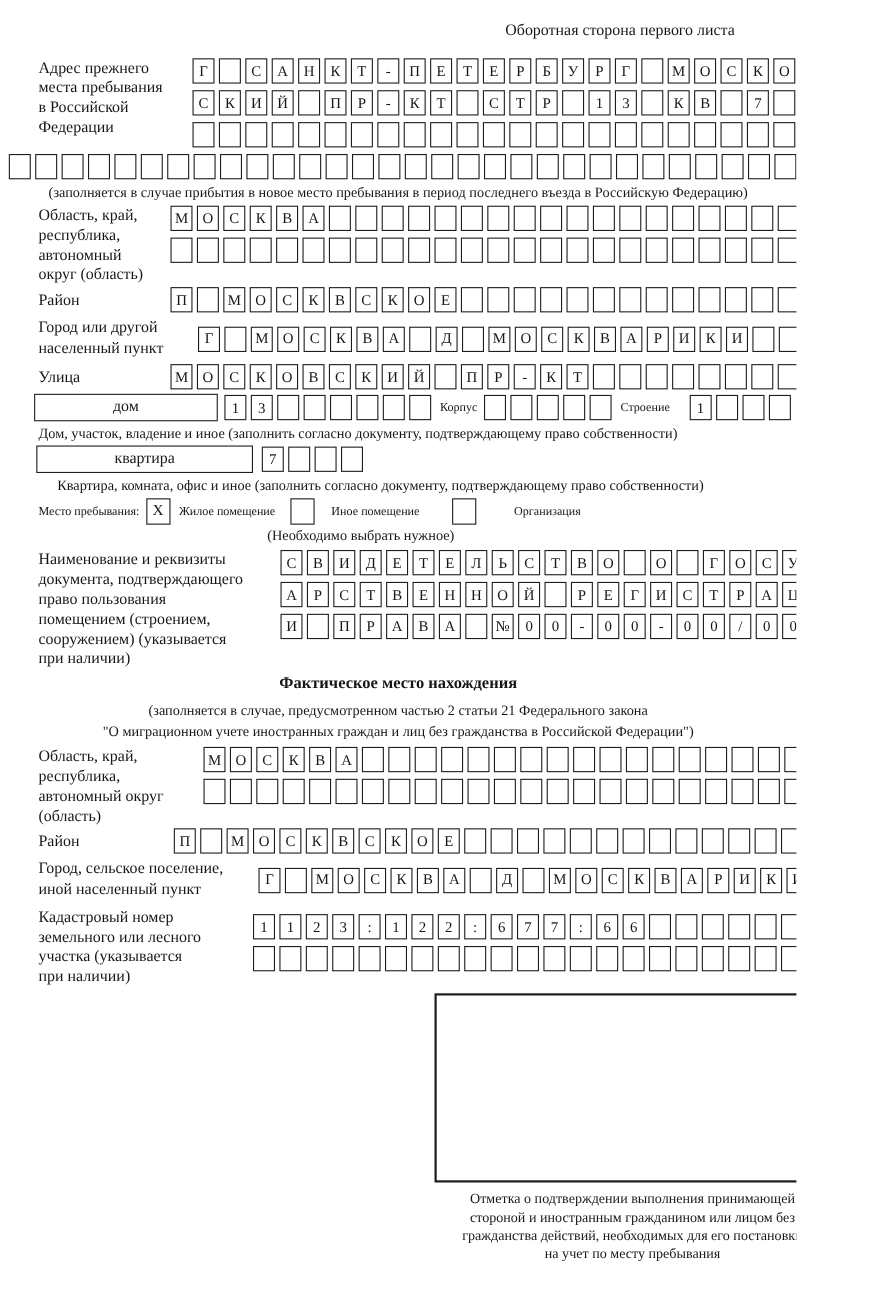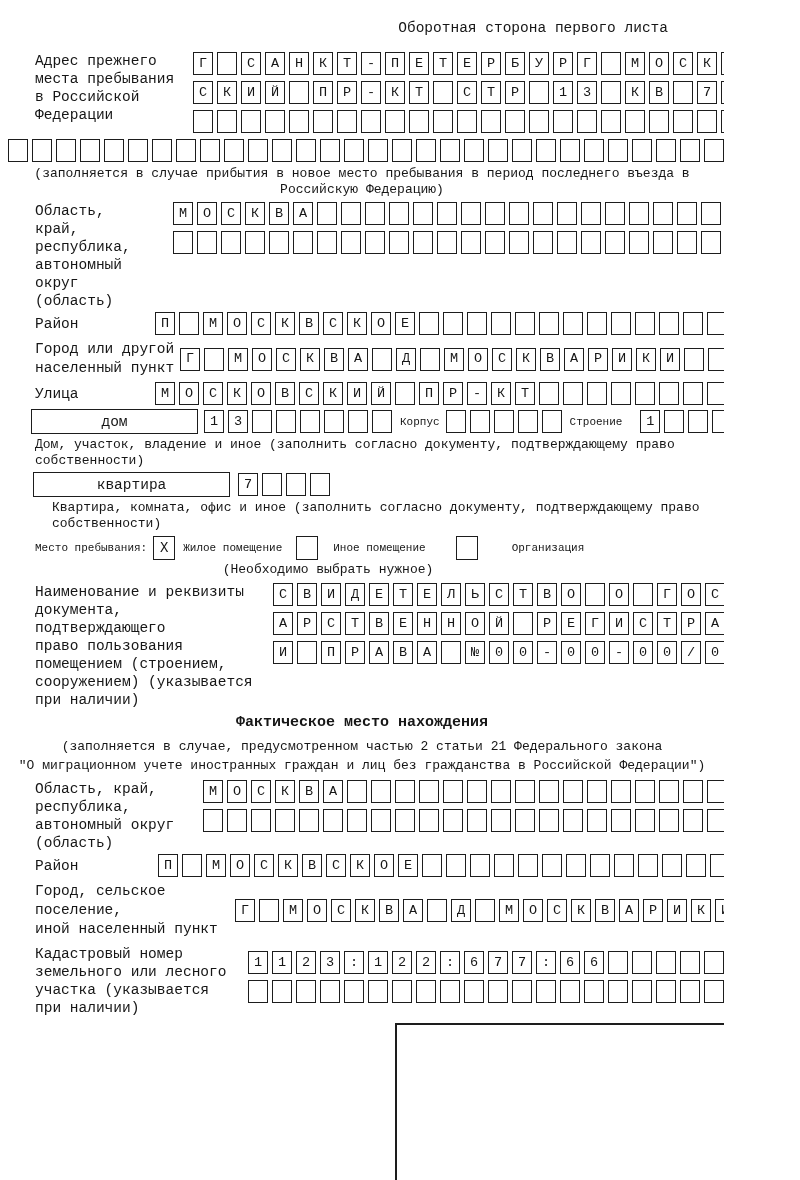--- a/index.html
+++ b/index.html
@@ -1,25 +1,25 @@
 <!DOCTYPE html>
 <html><head>
 <meta charset="utf-8">
 <style>
   html,body{margin:0;padding:0;background:#fff;}
   .page{
     position:relative;
     width:724px;height:1180px;
     background:#fff;color:#161616;
-    font-family:Liberation Mono, monospace;
+    font-family:Liberation Serif, serif;
     overflow:hidden;
     box-sizing:border-box;
   }
   .header-note{padding:20px 56px 0 0;text-align:right;font-size:14.5px;}
-  .block{display:flex;align-items:flex-start;gap:18px;}
+  .block{display:flex;align-items:flex-start;}
   .row{display:flex;align-items:center;}
   .label-col{box-sizing:border-box;padding-left:35px;font-size:14.5px;line-height:18px;flex:0 0 auto;}
   .label-col.lh19{line-height:19px;}
   .inline-label{font-size:11px;white-space:nowrap;}
   .cells{display:flex;gap:4px;}
   .cells-col>.cells{margin-bottom:6px;}
   .cells-col>.cells:last-child{margin-bottom:0;}
   .cell{
     flex:0 0 20px;width:20px;height:23px;
     border:1.6px solid #1d1d1d;box-sizing:border-box;
@@ -655,14 +655,20 @@
           <span class="cell"></span>
           <span class="cell"></span>
           <span class="cell"></span>
           <span class="cell"></span>
           <span class="cell"></span>
         </div>
     </div>
   </div>
 
   <div class="stamp-box"></div>
+  <div class="stamp-caption">
+      <div>Отметка о подтверждении выполнения принимающей</div>
+      <div>стороной и иностранным гражданином или лицом без</div>
+      <div>гражданства действий, необходимых для его постановки</div>
+      <div>на учет по месту пребывания</div>
+    </div>
 
 </div>
 
 </body></html>

